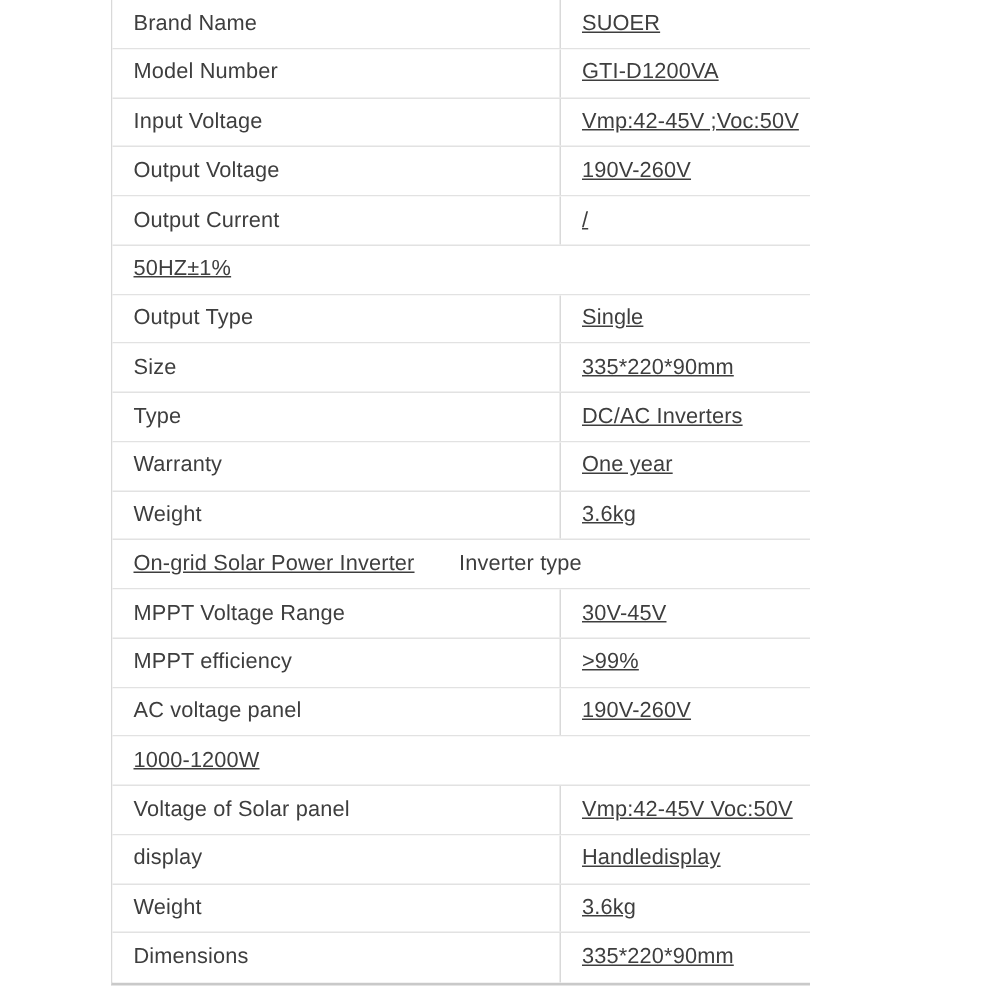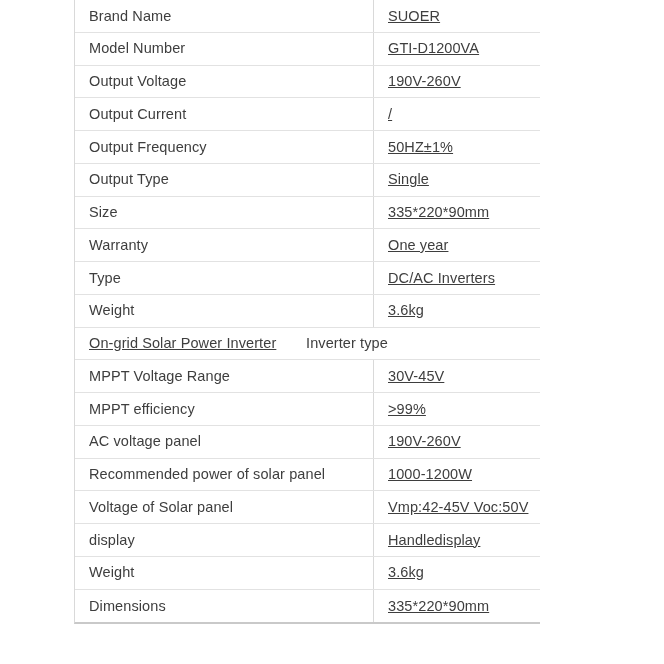--- a/index.html
+++ b/index.html
@@ -70,54 +70,57 @@
   <div class="spec-row">
     <div class="spec-cell label">Brand Name</div>
     <div class="spec-cell value">SUOER</div>
   </div>
 
   <div class="spec-row">
     <div class="spec-cell label">Model Number</div>
     <div class="spec-cell value">GTI-D1200VA</div>
   </div>
 
+  <div class="spec-row">
+    <div class="spec-cell label">Input Voltage</div>
+    <div class="spec-cell value">Vmp:42-45V ;Voc:50V</div>
+  </div>
 
   <div class="spec-row">
     <div class="spec-cell label">Output Voltage</div>
     <div class="spec-cell value">190V-260V</div>
   </div>
 
   <div class="spec-row">
     <div class="spec-cell label">Output Current</div>
     <div class="spec-cell value">/</div>
   </div>
 
   <div class="spec-row">
-    <div class="spec-cell label">Output Frequency</div>
     <div class="spec-cell value">50HZ±1%</div>
   </div>
 
   <div class="spec-row">
     <div class="spec-cell label">Output Type</div>
     <div class="spec-cell value">Single</div>
   </div>
 
   <div class="spec-row">
     <div class="spec-cell label">Size</div>
     <div class="spec-cell value">335*220*90mm</div>
   </div>
 
   <div class="spec-row">
-    <div class="spec-cell label">Warranty</div>
-    <div class="spec-cell value">One year</div>
+    <div class="spec-cell label">Type</div>
+    <div class="spec-cell value">DC/AC Inverters</div>
   </div>
 
   <div class="spec-row">
-    <div class="spec-cell label">Type</div>
-    <div class="spec-cell value">DC/AC Inverters</div>
+    <div class="spec-cell label">Warranty</div>
+    <div class="spec-cell value">One year</div>
   </div>
 
   <div class="spec-row">
     <div class="spec-cell label">Weight</div>
     <div class="spec-cell value">3.6kg</div>
   </div>
 
   <div class="spec-row">
     <div class="spec-cell value">On-grid Solar Power Inverter</div>
     <div class="spec-cell label">Inverter type</div>
@@ -132,21 +135,20 @@
     <div class="spec-cell label">MPPT efficiency</div>
     <div class="spec-cell value">&gt;99%</div>
   </div>
 
   <div class="spec-row">
     <div class="spec-cell label">AC voltage panel</div>
     <div class="spec-cell value">190V-260V</div>
   </div>
 
   <div class="spec-row">
-    <div class="spec-cell label">Recommended power of solar panel</div>
     <div class="spec-cell value">1000-1200W</div>
   </div>
 
   <div class="spec-row">
     <div class="spec-cell label">Voltage of Solar panel</div>
     <div class="spec-cell value">Vmp:42-45V Voc:50V</div>
   </div>
 
   <div class="spec-row">
     <div class="spec-cell label">display</div>

